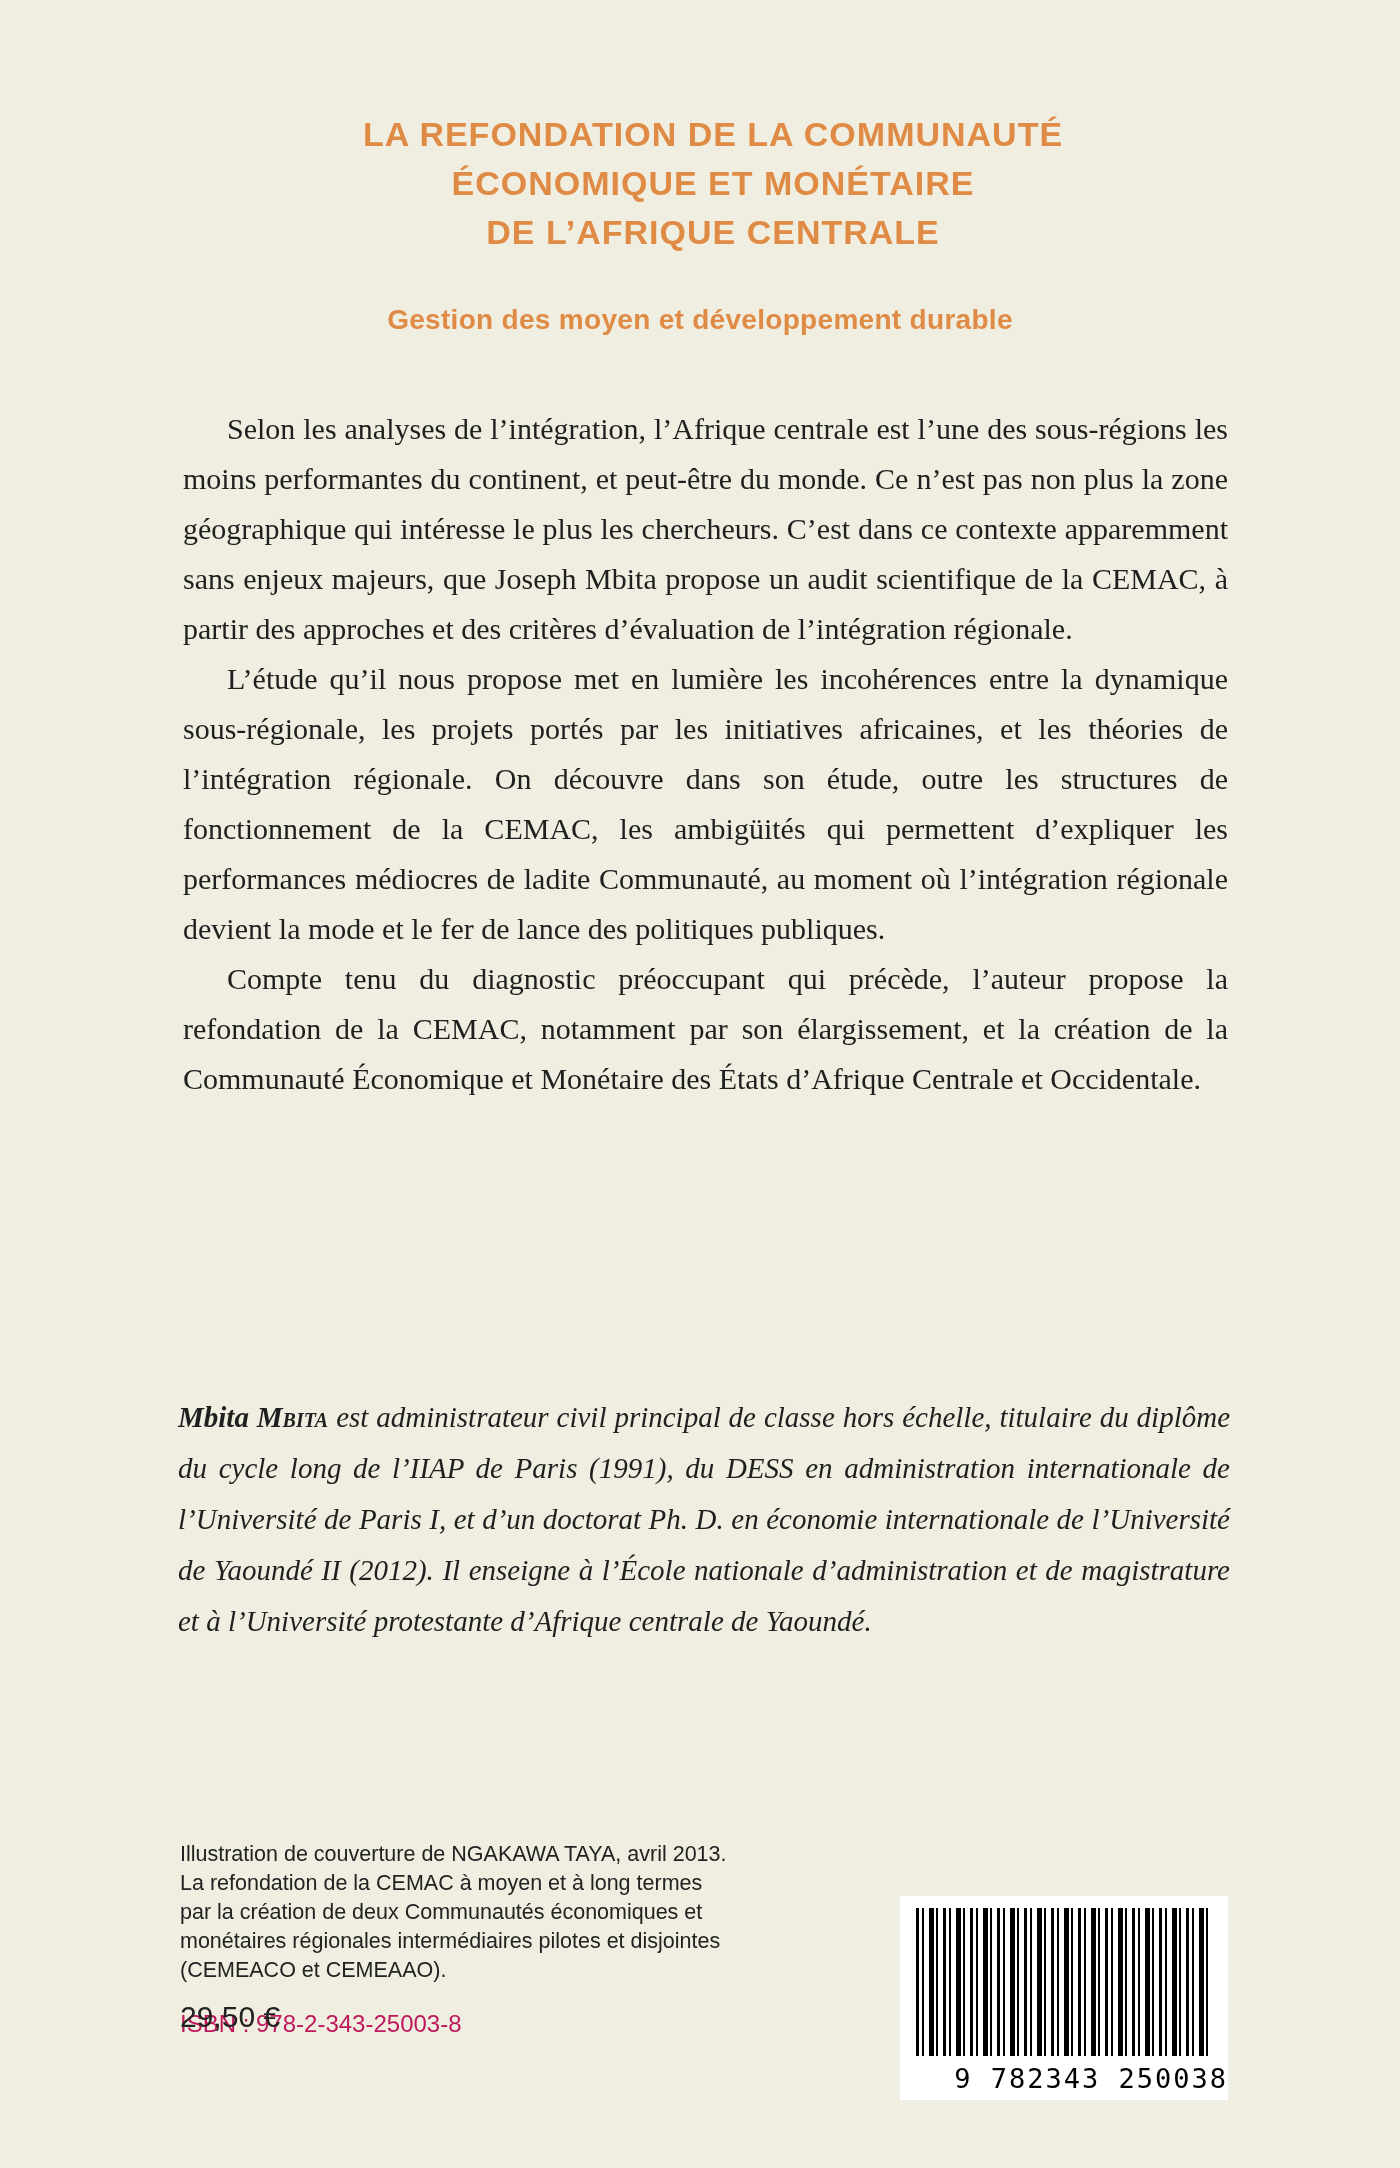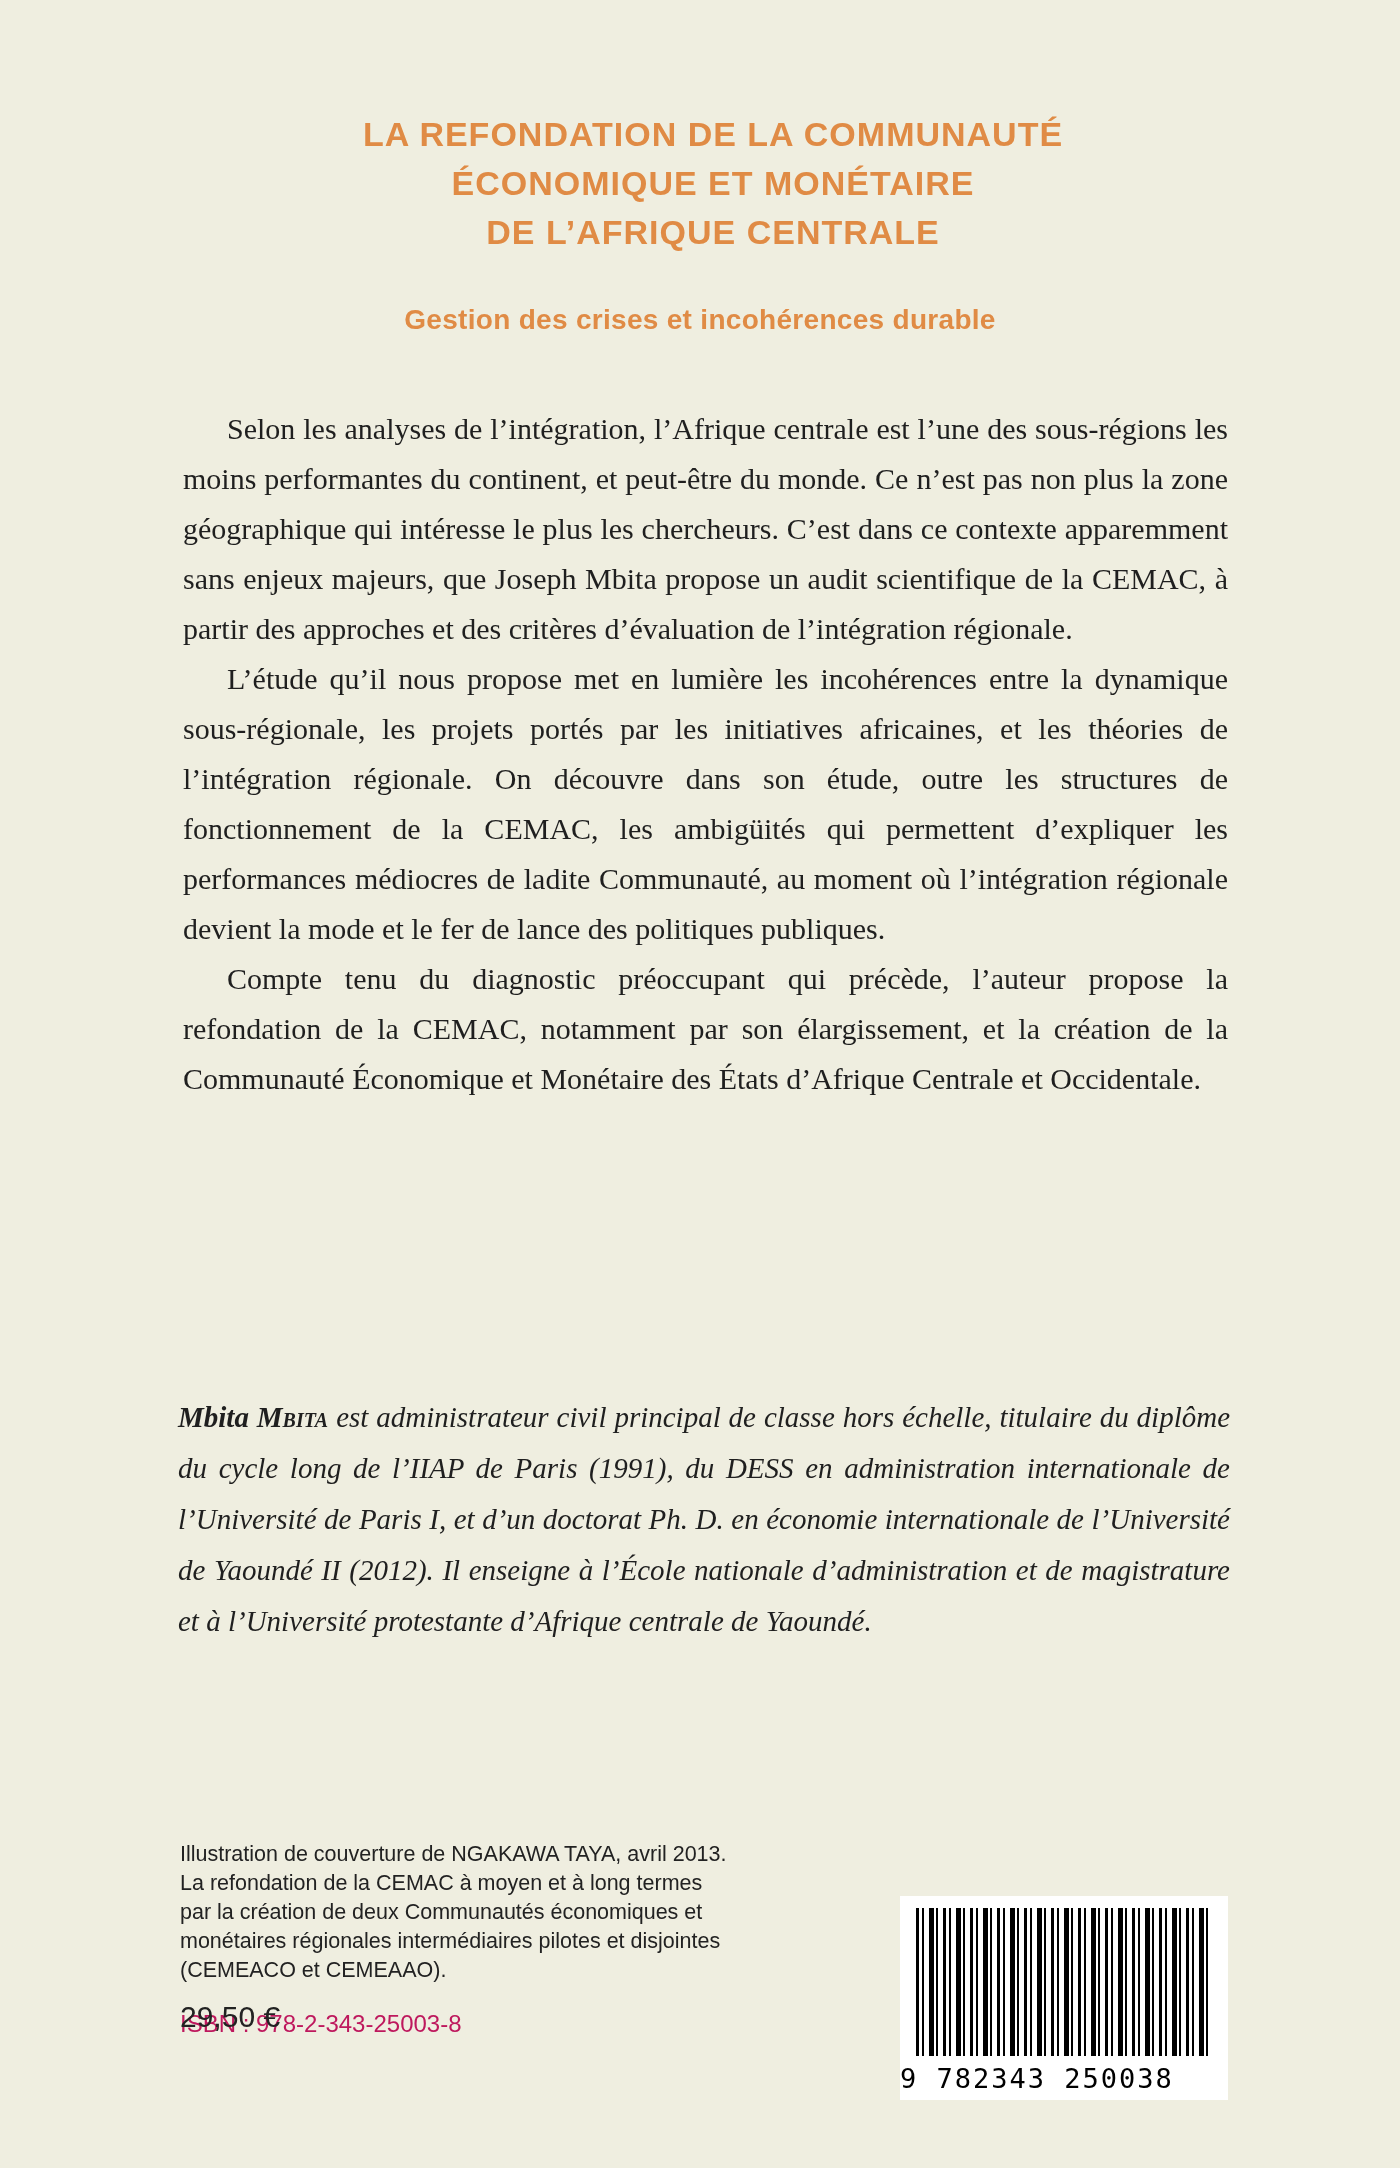--- a/index.html
+++ b/index.html
@@ -129,39 +129,39 @@
       #fff 18px, #fff 20px,
       #000 20px, #000 22px,
       #fff 22px, #fff 27px
     );
   }
   .barcode-number {
     position: absolute;
     bottom: 6px;
     left: 0;
     right: 0;
-    text-align: left;
+    text-align: right;
     background: #ffffff;
     font-family: "DejaVu Sans Mono", monospace;
     font-size: 27px;
     letter-spacing: 2px;
     color: #000;
     padding-top: 2px;
   }
 </style>
 </head>
 <body>
 
 <div class="page">
 
   <div class="book-title">LA REFONDATION DE LA COMMUNAUTÉ
 ÉCONOMIQUE ET MONÉTAIRE
 DE L’AFRIQUE CENTRALE</div>
 
-  <div class="book-subtitle">Gestion des crises et incohérences durable</div>
+  <div class="book-subtitle">Gestion des moyen et développement durable</div>
 
   <div class="synopsis">
     <p>Selon les analyses de l’intégration, l’Afrique centrale est l’une des sous-régions les moins performantes du continent, et peut-être du monde. Ce n’est pas non plus la zone géographique qui intéresse le plus les chercheurs. C’est dans ce contexte apparemment sans enjeux majeurs, que Joseph Mbita propose un audit scientifique de la CEMAC, à partir des approches et des critères d’évaluation de l’intégration régionale.</p>
     <p>L’étude qu’il nous propose met en lumière les incohérences entre la dynamique sous-régionale, les projets portés par les initiatives africaines, et les théories de l’intégration régionale. On découvre dans son étude, outre les structures de fonctionnement de la CEMAC, les ambigüités qui permettent d’expliquer les performances médiocres de ladite Communauté, au moment où l’intégration régionale devient la mode et le fer de lance des politiques publiques.</p>
     <p>Compte tenu du diagnostic préoccupant qui précède, l’auteur propose la refondation de la CEMAC, notamment par son élargissement, et la création de la Communauté Économique et Monétaire des États d’Afrique Centrale et Occidentale.</p>
   </div>
 
   <div class="author-bio">
     <span class="author-name"><span>Mbita</span> <span class="sc">Mbita</span></span>
     <span>est administrateur civil principal de classe hors échelle, titulaire du diplôme du cycle long de l’IIAP de Paris (1991), du DESS en administration internationale de l’Université de Paris I, et d’un doctorat Ph. D. en économie internationale de l’Université de Yaoundé II (2012). Il enseigne à l’École nationale d’administration et de magistrature et à l’Université protestante d’Afrique centrale de Yaoundé.</span>

